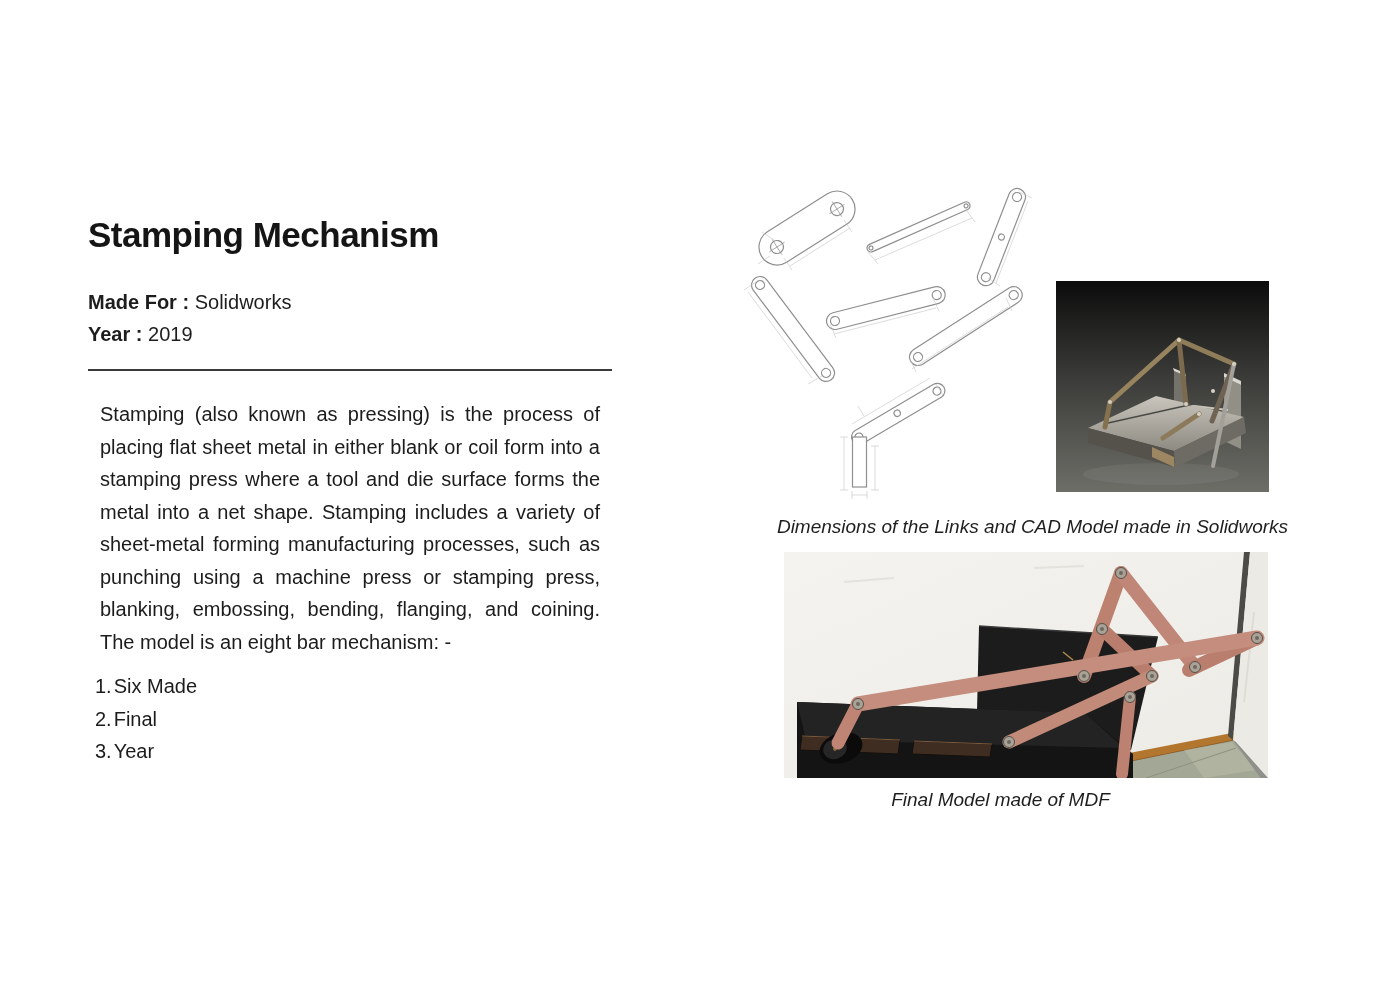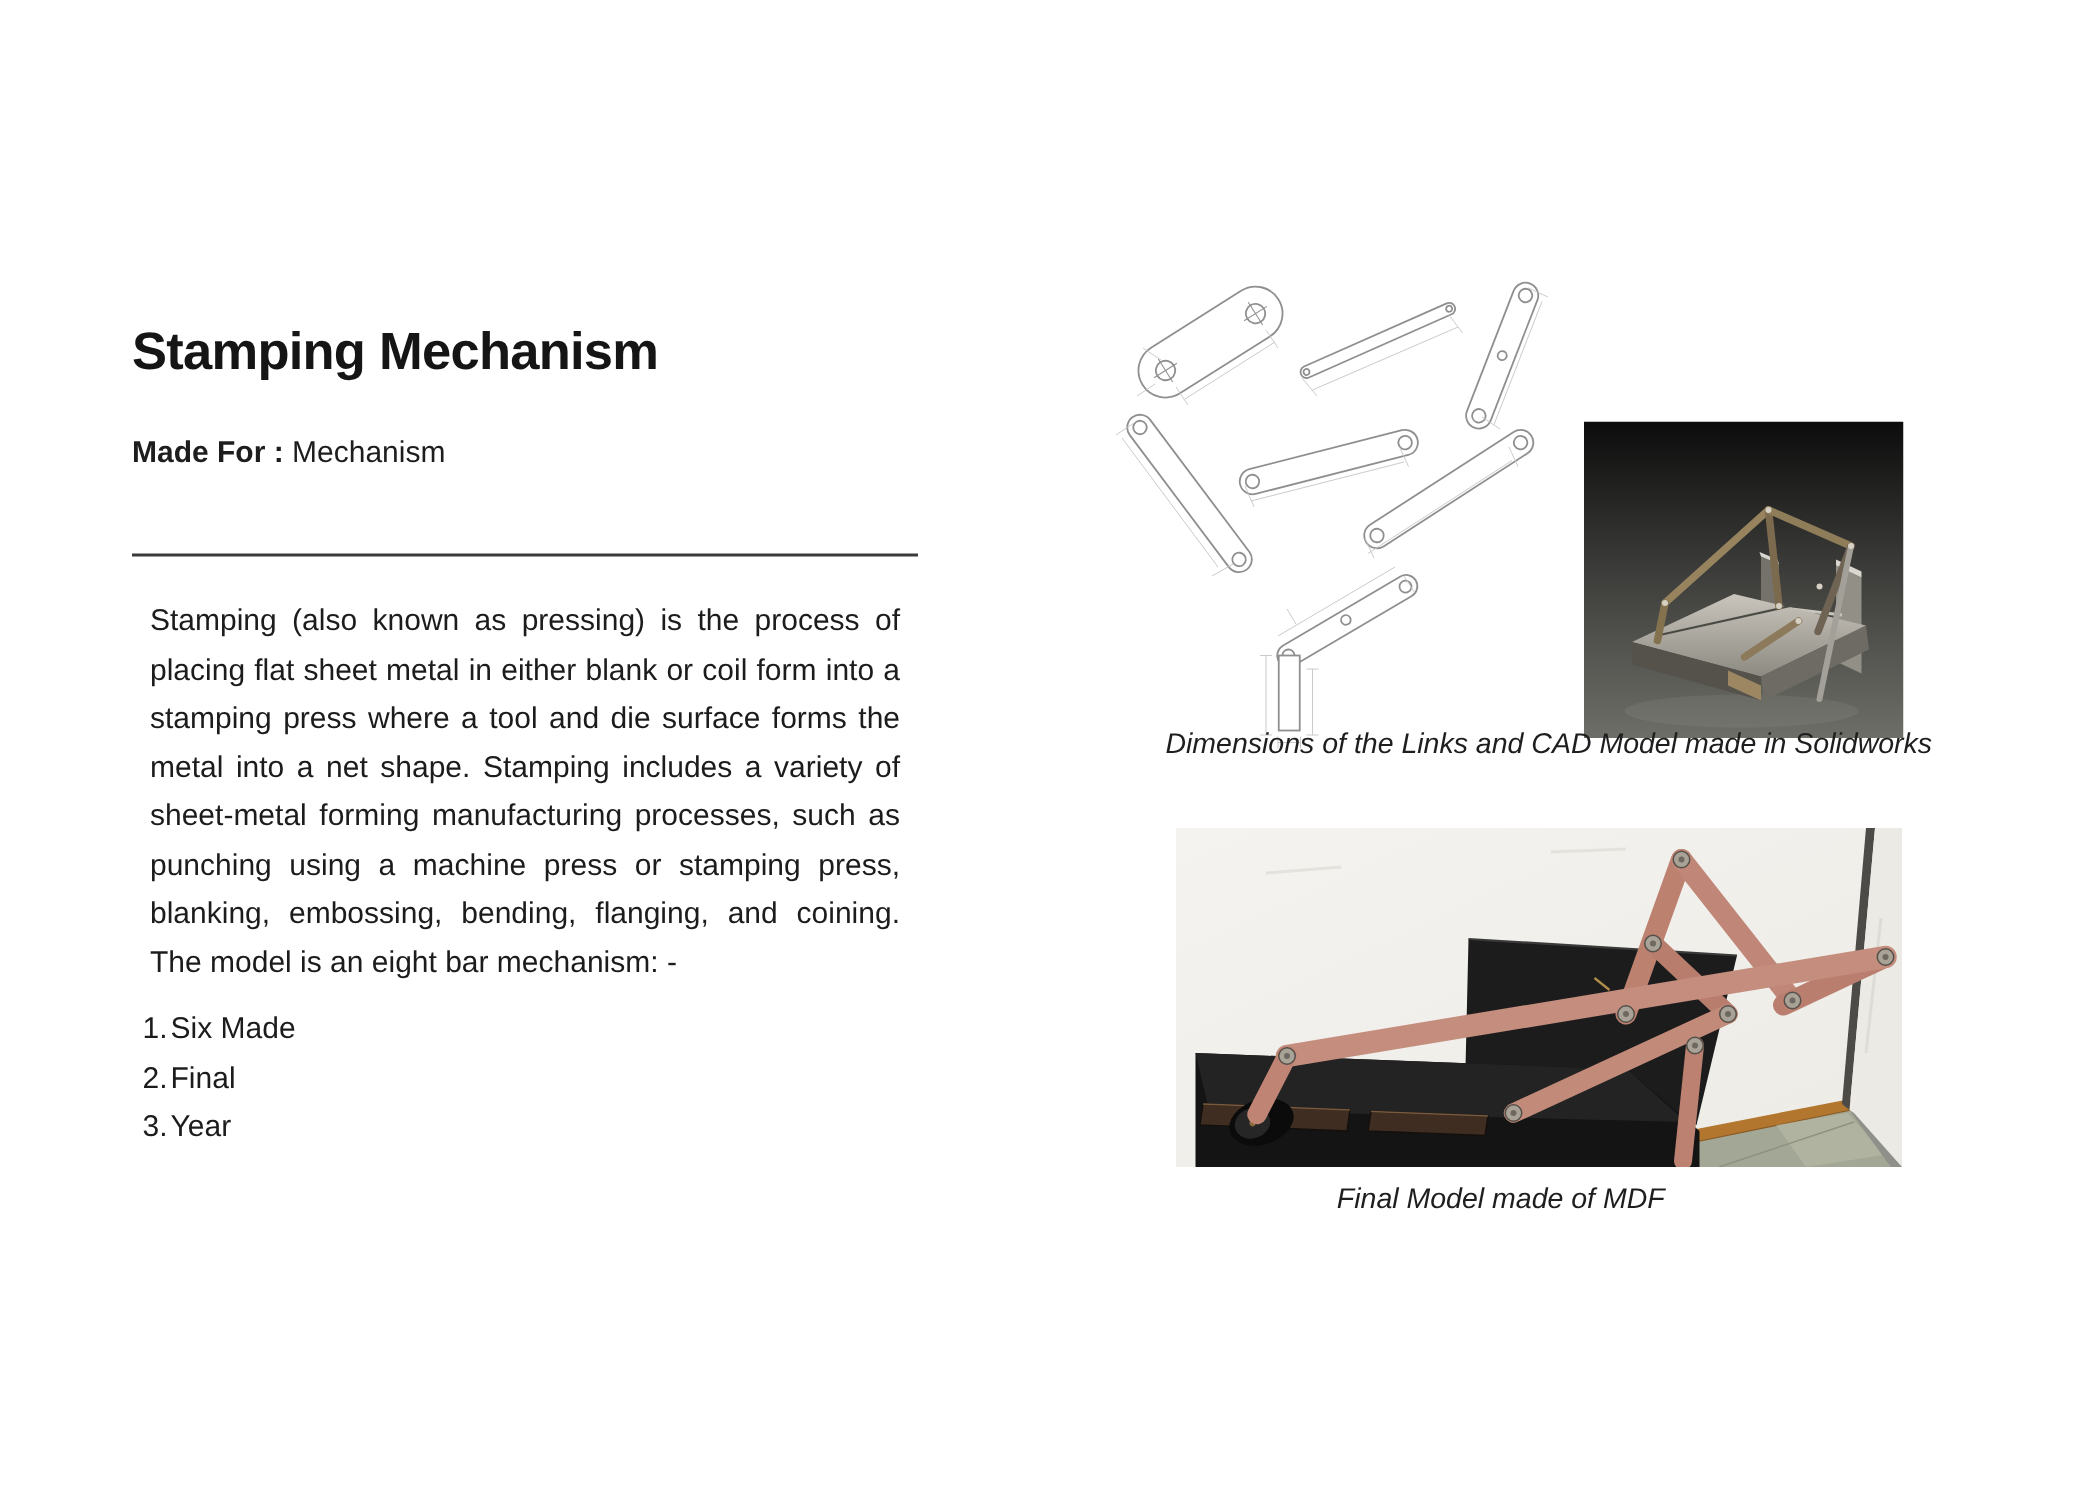--- a/index.html
+++ b/index.html
@@ -15,34 +15,35 @@
   }
   .meta{left:88px;top:286px;font-size:20px;line-height:32px;color:#1d1d1d;}
   .meta .b{font-weight:700;margin-top:14px;}
   .divider{left:88px;top:369px;width:524px;border-top:2px solid #3a3a3a;height:0;}
   .bodycopy{left:88px;top:386px;width:524px;font-size:20px;line-height:32.5px;color:#1c1c1c;}
   .bodycopy p{margin:12px;text-align:justify;}
   .bodycopy ol{margin:0;padding:0 0 0 7px;list-style:none;}
   .bodycopy li{display:flex;}
   .bodycopy li .num{margin-right:2px;}
   .fig-caption{font-style:italic;font-size:19px;color:#1e1e1e;text-align:center;}
-  .cap1{left:740px;top:486px;width:585px;text-align:center;}
+  .cap1{left:740px;top:516px;width:585px;text-align:center;}
   .cap2{left:758px;top:789px;width:485px;}
   .drawings{left:740px;top:178px;width:300px;height:322px;}
   .cadimg{left:1056px;top:281px;width:213px;height:211px;}
   .photo{left:784px;top:552px;width:484px;height:226px;}
   svg{display:block;}
 </style>
 </head>
 <body>
 
 <div class="abs page-title">Stamping Mechanism</div>
 
 <div class="abs meta">
-  <div><span class="b">Made For :</span><span> Mechanism</span></div>
+  <div><span class="b">Made For :</span><span> Solidworks</span></div>
+  <div><span class="b">Year :</span><span> 2019</span></div>
 </div>
 
 <div class="abs divider"></div>
 
 <div class="abs bodycopy">
   <p>Stamping (also known as pressing) is the process of placing flat sheet metal in either blank or coil form into a stamping press where a tool and die surface forms the metal into a net shape. Stamping includes a variety of sheet-metal forming manufacturing processes, such as punching using a machine press or stamping press, blanking, embossing, bending, flanging, and coining. The model is an eight bar mechanism: -</p>
   <ol>
     <li>
         <span class="num">1.</span>
         <span>Six Made</span>

